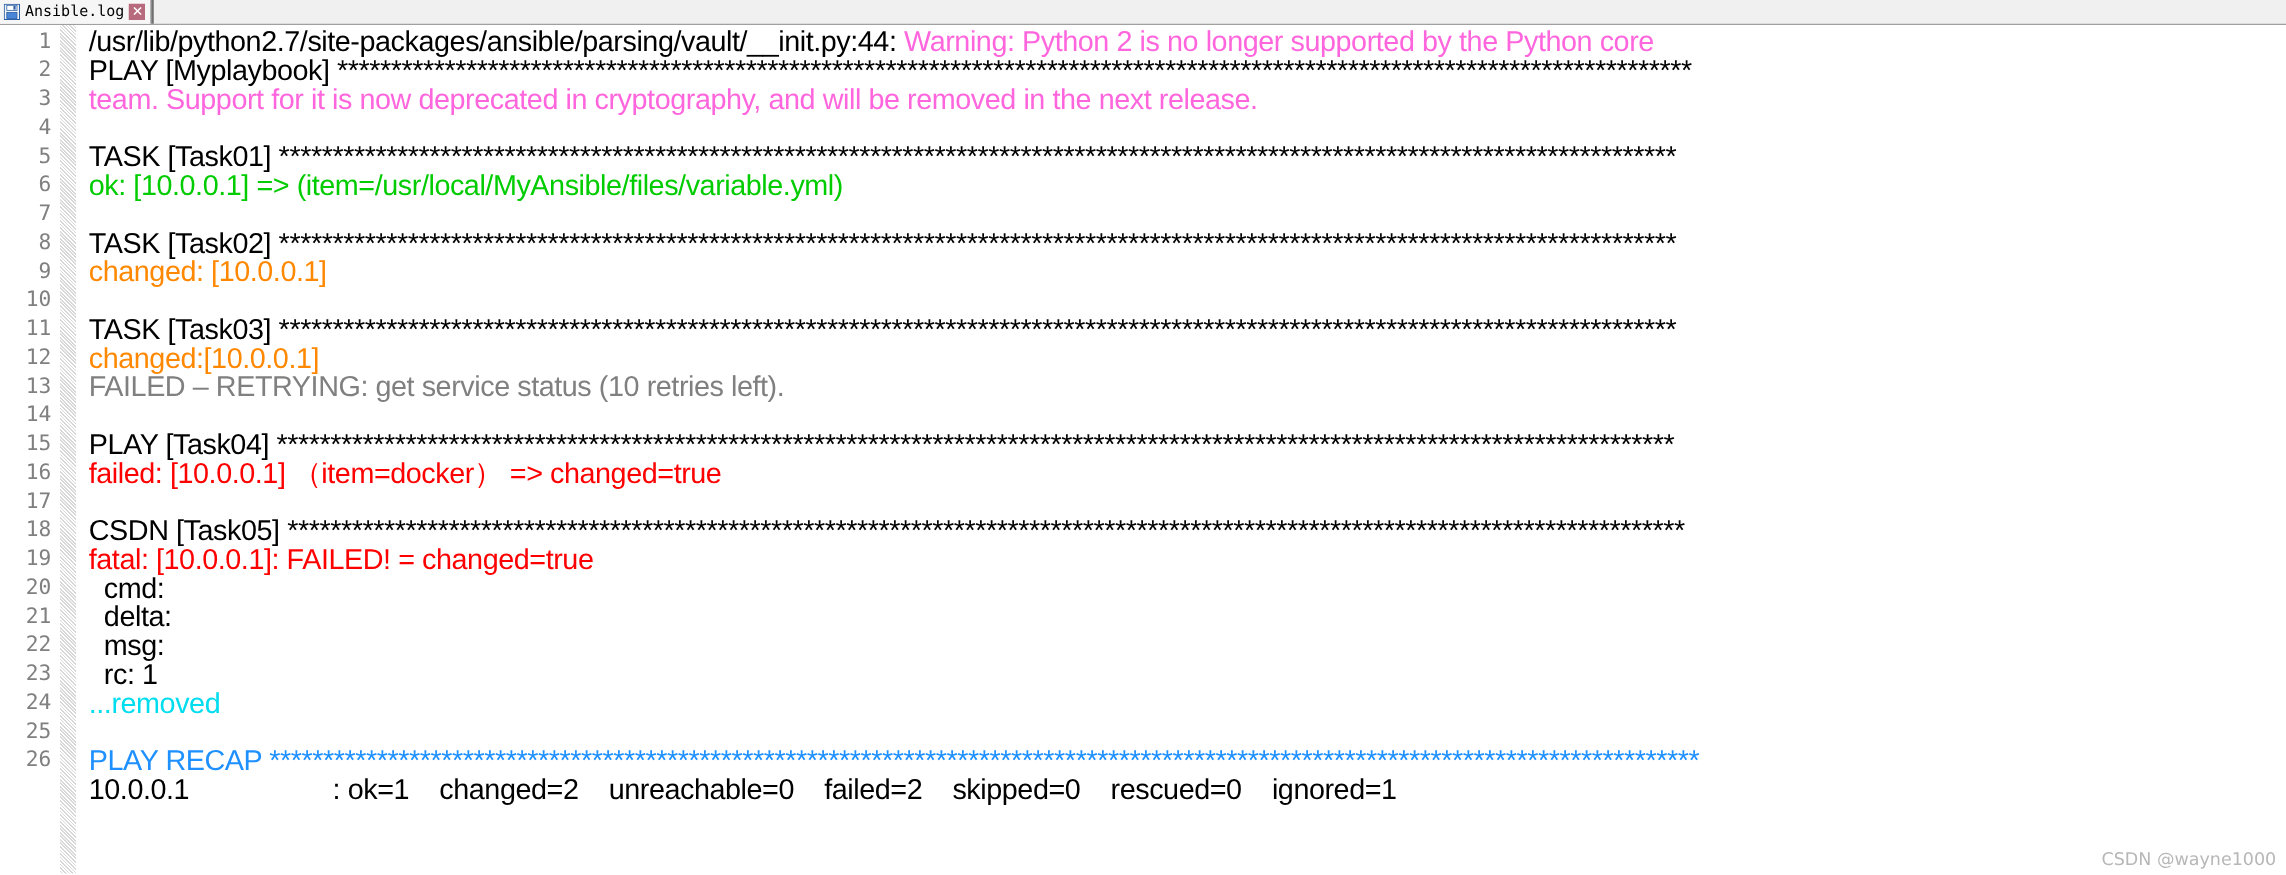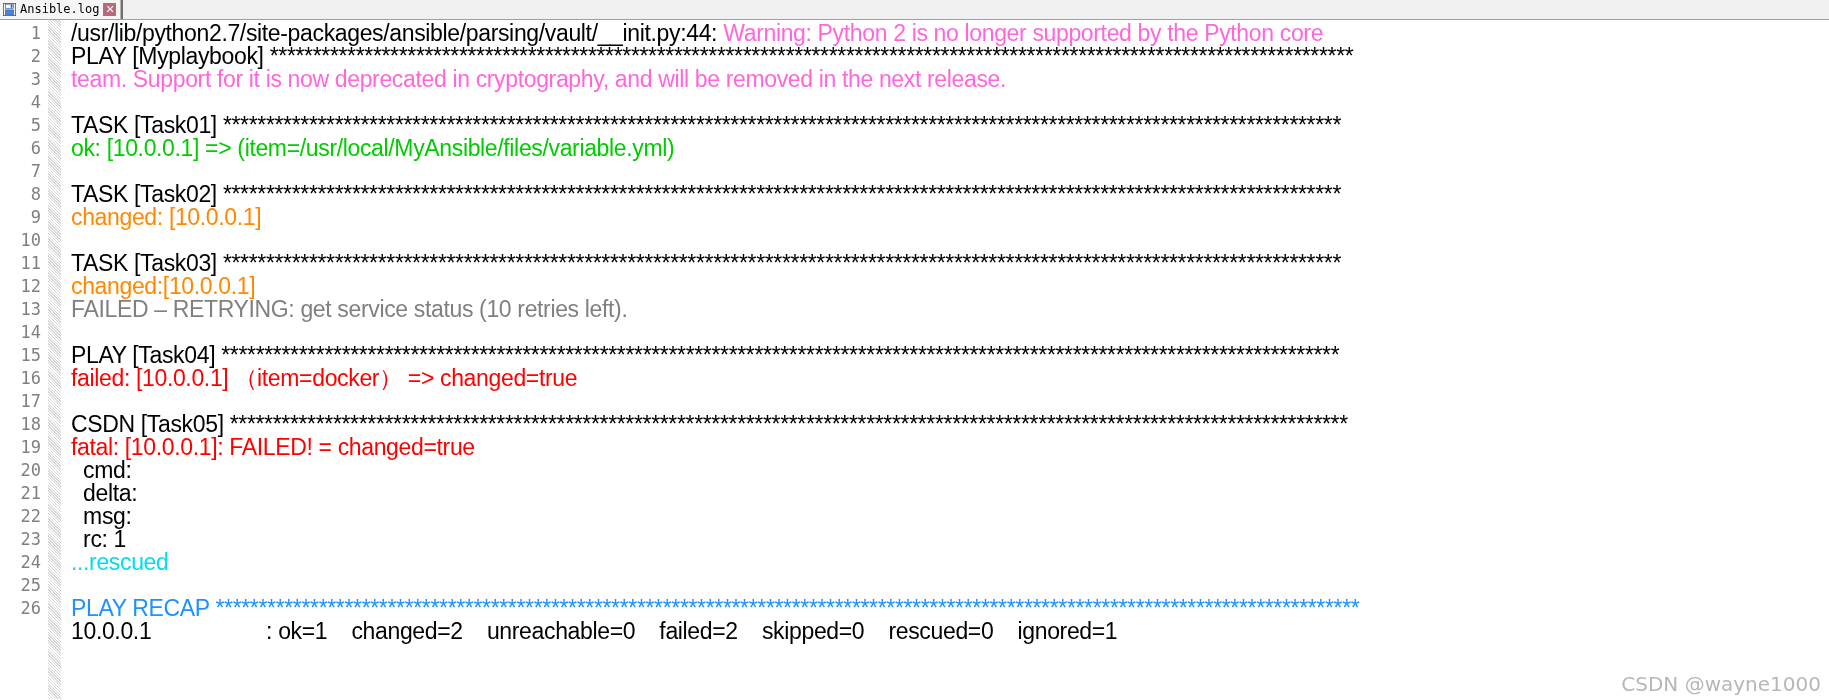--- a/index.html
+++ b/index.html
@@ -122,21 +122,21 @@
   .codeline span { white-space: pre; }
 
   
 
   
   #watermark {
     position: absolute;
     right: 8px;
     bottom: 3px;
     font-family: "DejaVu Sans", sans-serif;
-    font-size: 20px;
+    font-size: 14px;
     color: #b7b7b7;
     white-space: pre;
     pointer-events: none;
   }
 </style>
 </head>
 <body>
 
 <div id="tabbar">
   <div class="tab">
@@ -201,19 +201,19 @@
       <div class="codeline">&nbsp;</div>
       <div class="codeline"><span style="color: rgb(0, 0, 0);">PLAY [Task04] **********************************************************************************************************************************</span></div>
       <div class="codeline"><span style="color: rgb(255, 0, 0);">failed: [10.0.0.1] （item=docker） =&gt; changed=true</span></div>
       <div class="codeline">&nbsp;</div>
       <div class="codeline"><span style="color: rgb(0, 0, 0);">CSDN [Task05] **********************************************************************************************************************************</span></div>
       <div class="codeline"><span style="color: rgb(255, 0, 0);">fatal: [10.0.0.1]: FAILED! = changed=true</span></div>
       <div class="codeline"><span style="color: rgb(0, 0, 0);">  cmd:</span></div>
       <div class="codeline"><span style="color: rgb(0, 0, 0);">  delta:</span></div>
       <div class="codeline"><span style="color: rgb(0, 0, 0);">  msg:</span></div>
       <div class="codeline"><span style="color: rgb(0, 0, 0);">  rc: 1</span></div>
-      <div class="codeline"><span style="color: rgb(0, 221, 238);">...rescued</span></div>
+      <div class="codeline"><span style="color: rgb(0, 221, 238);">...removed</span></div>
       <div class="codeline">&nbsp;</div>
       <div class="codeline"><span style="color: rgb(30, 144, 255);">PLAY RECAP *************************************************************************************************************************************</span></div>
       <div class="codeline"><span style="color: rgb(0, 0, 0);">10.0.0.1                   : ok=1    changed=2    unreachable=0    failed=2    skipped=0    rescued=0    ignored=1</span></div>
     </div>
   <div id="watermark">CSDN @wayne1000</div>
 </div>
 
 </body></html>

